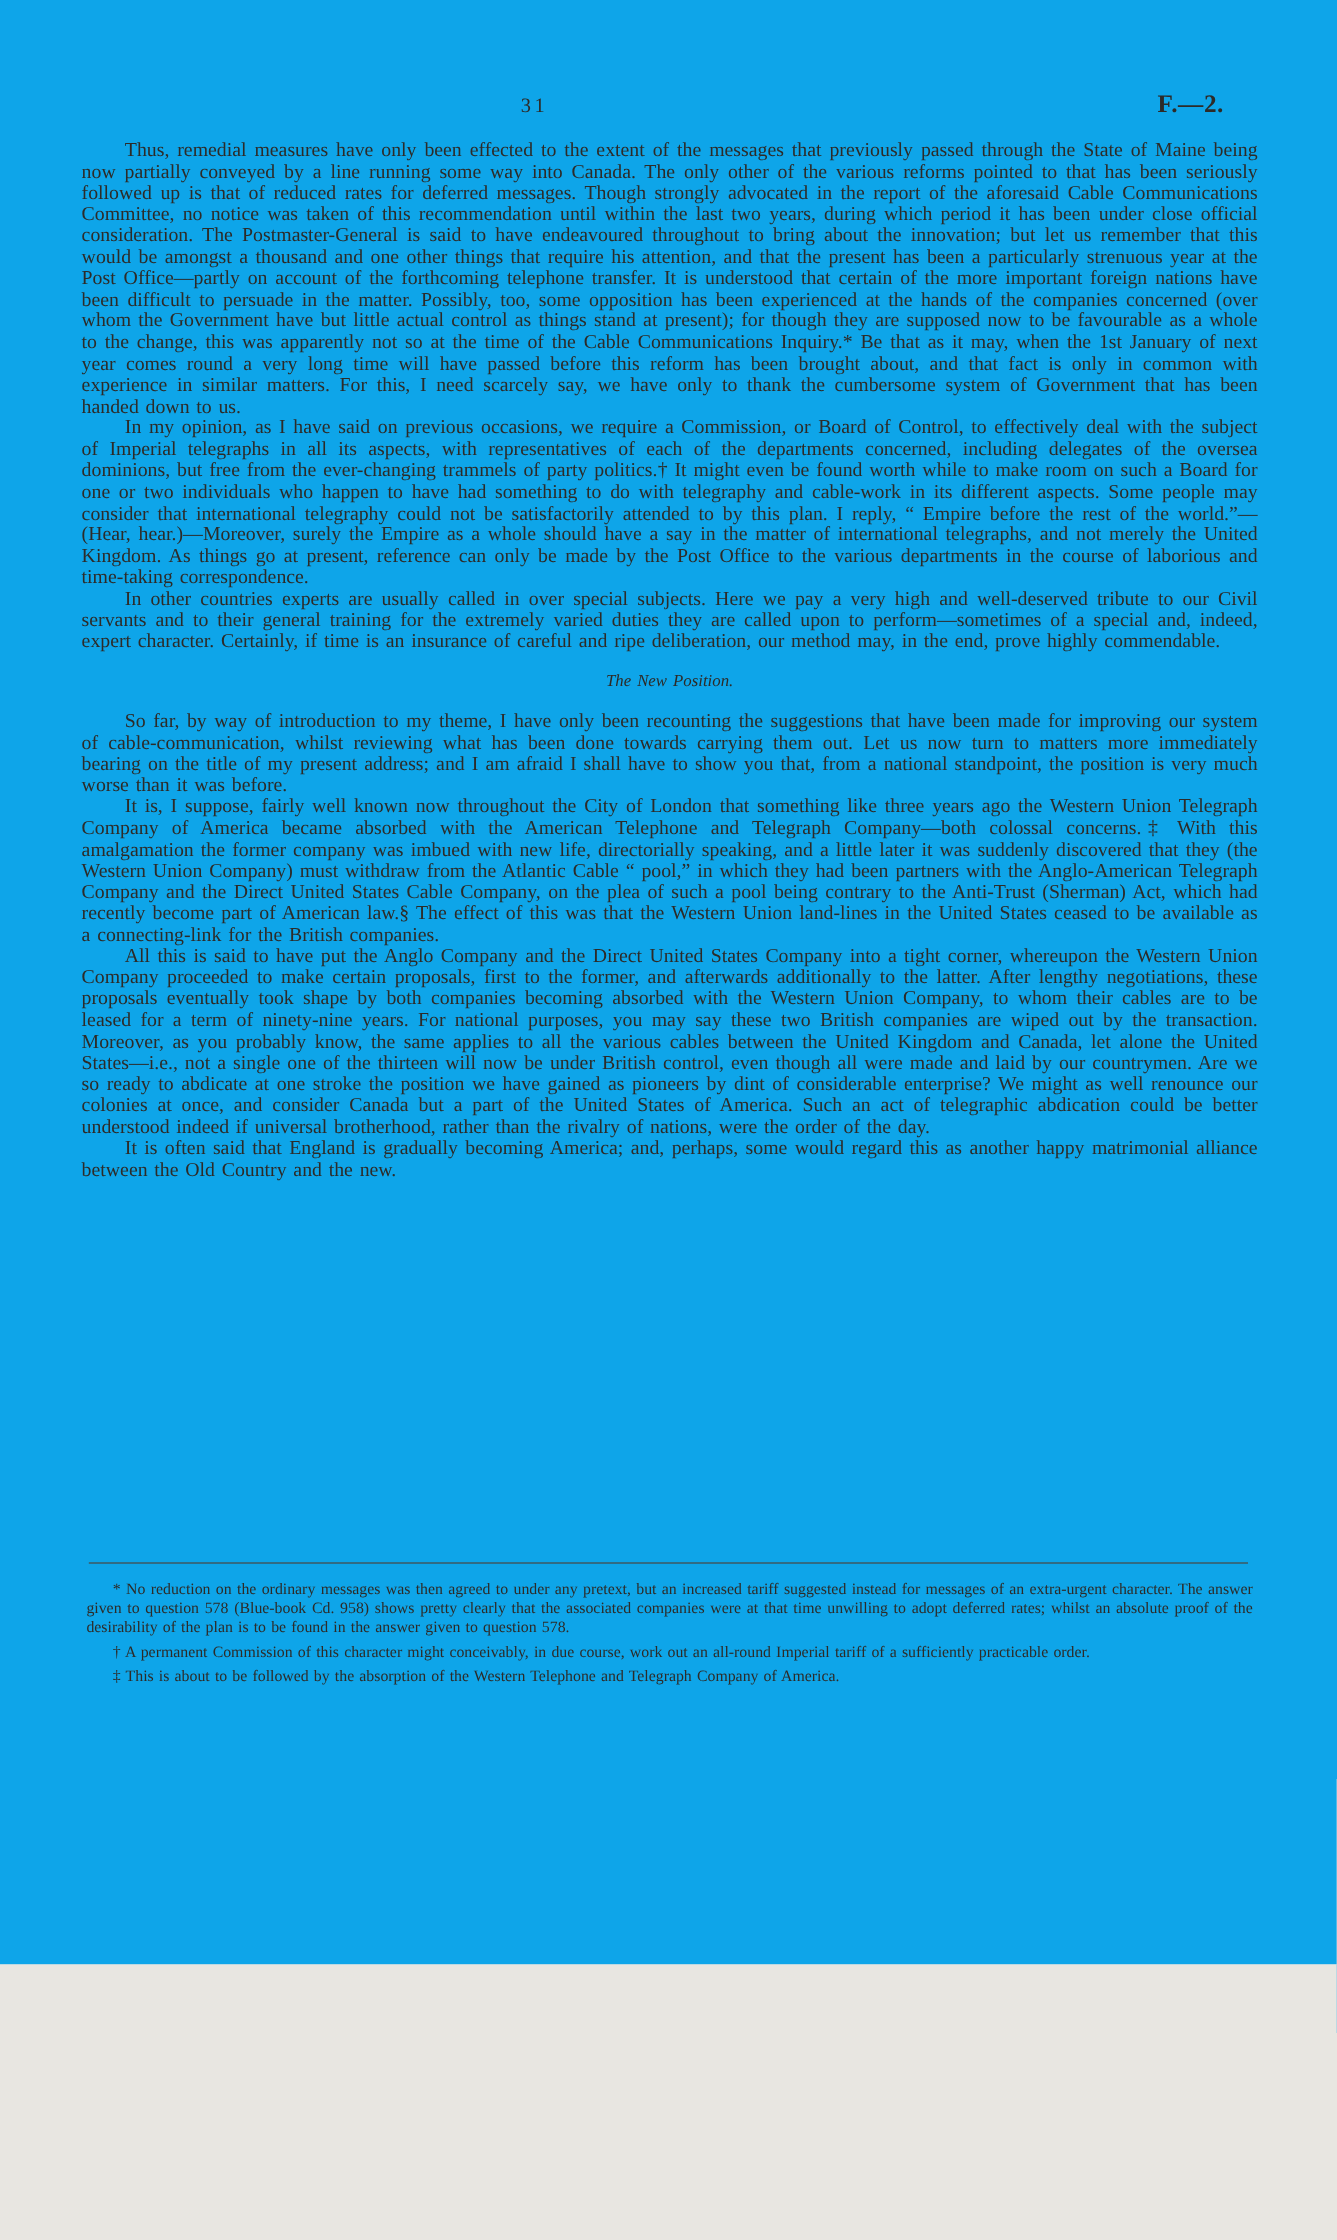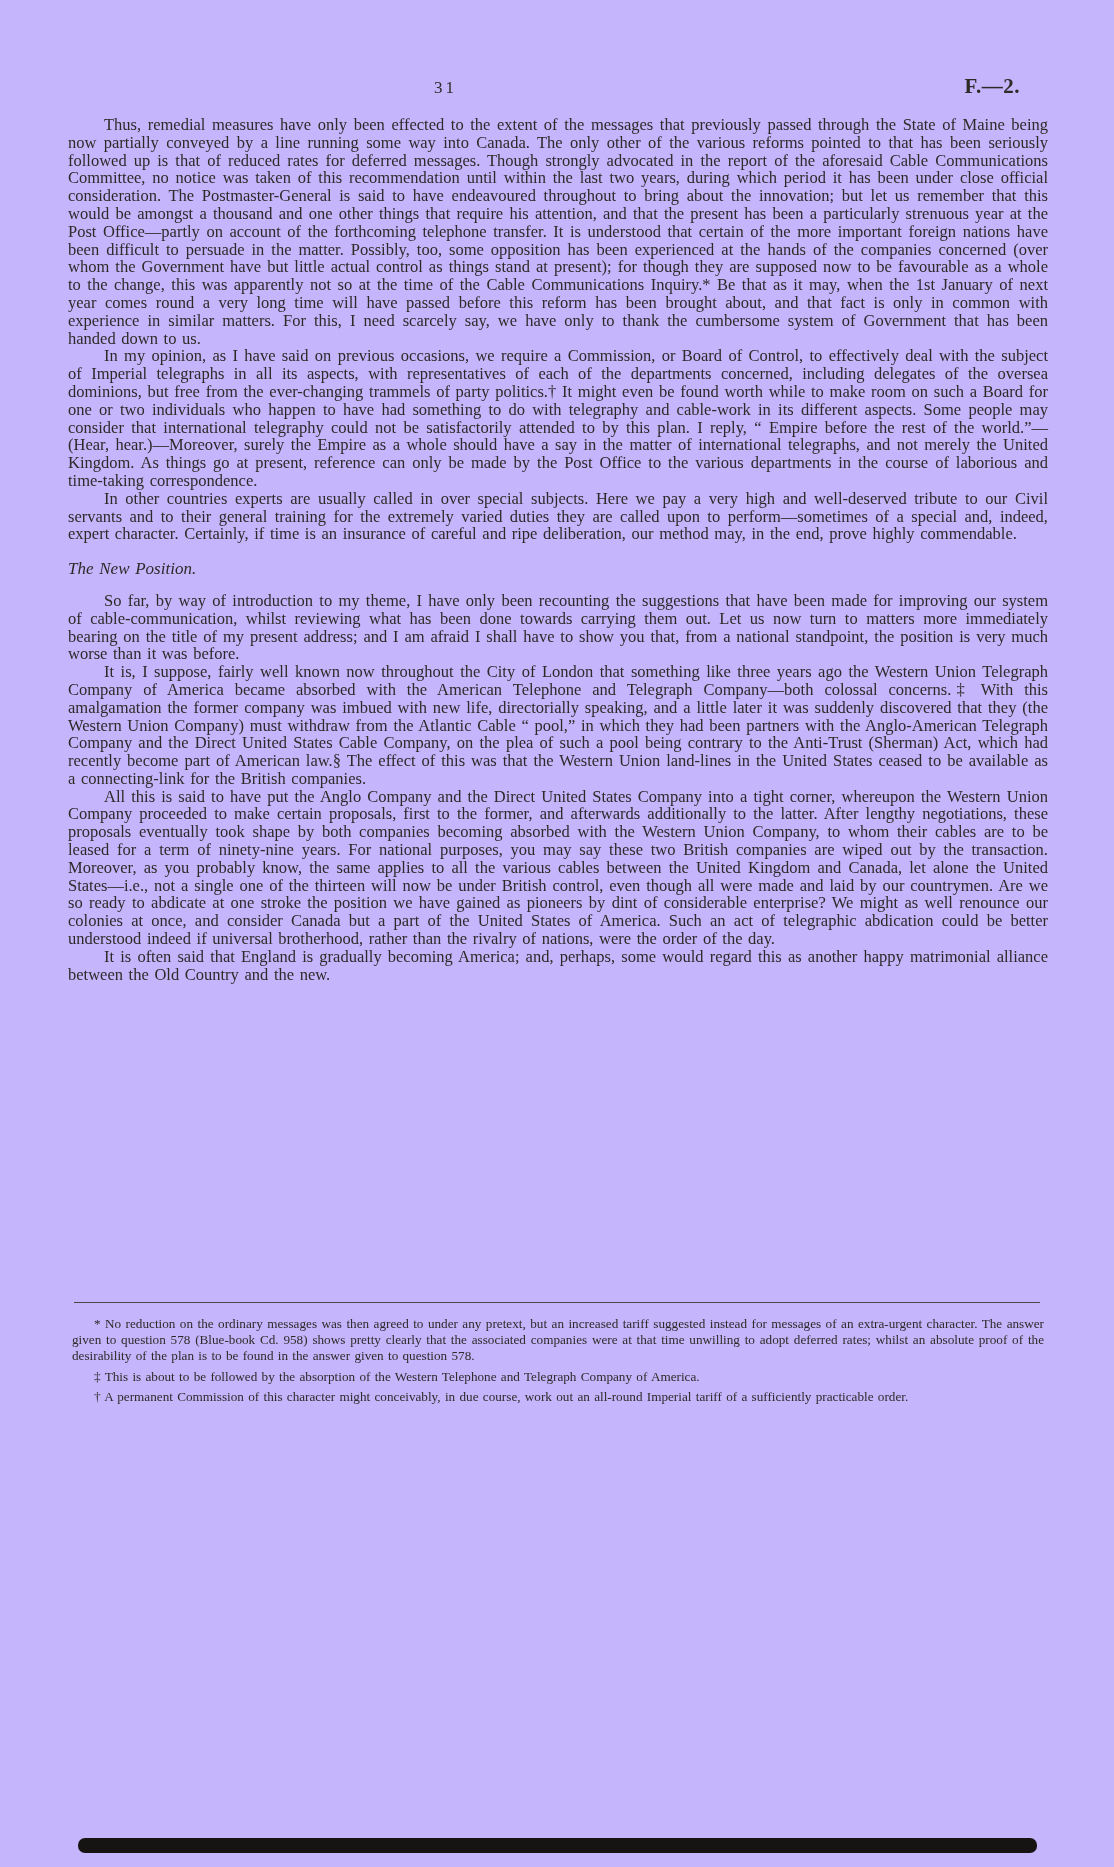--- a/index.html
+++ b/index.html
@@ -3,23 +3,23 @@
 <meta charset="utf-8">
 <style>
   html, body {
     margin: 0;
     padding: 0;
     background: #e8e6e1;
   }
   .page {
     position: relative;
     width: 1114px;
-    height: 1867px;
+    height: 1637px;
     margin: 0 auto;
-    background: #c4b5fd;
+    background: #0ea5e9;
     font-family: "Liberation Serif", serif;
     color: #2d2b28;
     overflow: hidden;
   }
   .page-header {
     position: absolute;
     top: 74px;
     left: 68px;
     width: 980px;
     height: 26px;
@@ -48,24 +48,24 @@
     line-height: 17.8px;
     text-align: justify;
     word-spacing: 1.5px;
   }
   .para {
     margin: 0;
     text-indent: 36px;
   }
   .section-heading {
     margin: 17px 0 14px 0;
-    text-align: left;
+    text-align: center;
     font-style: italic;
     font-weight: normal;
-    font-size: 17px;
+    font-size: 14px;
     text-indent: 0;
   }
   .footnote-rule {
     position: absolute;
     top: 1302px;
     left: 74px;
     width: 966px;
     border: none;
     border-top: 1.5px solid #4a4843;
     margin: 0;
@@ -114,19 +114,19 @@
     <p class="para">So far, by way of introduction to my theme, I have only been recounting the suggestions that have been made for improving our system of cable-communication, whilst reviewing what has been done towards carrying them out.  Let us now turn to matters more immediately bearing on the title of my present address; and I am afraid I shall have to show you that, from a national standpoint, the position is very much worse than it was before.</p>
     <p class="para">It is, I suppose, fairly well known now throughout the City of London that something like three years ago the Western Union Telegraph Company of America became absorbed with the American Telephone and Telegraph Company—both colossal concerns.‡  With this amalgamation the former company was imbued with new life, directorially speaking, and a little later it was suddenly discovered that they (the Western Union Company) must withdraw from the Atlantic Cable “ pool,” in which they had been partners with the Anglo-American Telegraph Company and the Direct United States Cable Company, on the plea of such a pool being contrary to the Anti-Trust (Sherman) Act, which had recently become part of American law.§  The effect of this was that the Western Union land-lines in the United States ceased to be available as a connecting-link for the British companies.</p>
     <p class="para">All this is said to have put the Anglo Company and the Direct United States Company into a tight corner, whereupon the Western Union Company proceeded to make certain proposals, first to the former, and afterwards additionally to the latter.  After lengthy negotiations, these proposals eventually took shape by both companies becoming absorbed with the Western Union Company, to whom their cables are to be leased for a term of ninety-nine years.  For national purposes, you may say these two British companies are wiped out by the transaction.  Moreover, as you probably know, the same applies to all the various cables between the United Kingdom and Canada, let alone the United States—i.e., not a single one of the thirteen will now be under British control, even though all were made and laid by our countrymen.  Are we so ready to abdicate at one stroke the position we have gained as pioneers by dint of considerable enterprise?  We might as well renounce our colonies at once, and consider Canada but a part of the United States of America.  Such an act of telegraphic abdication could be better understood indeed if universal brotherhood, rather than the rivalry of nations, were the order of the day.</p>
     <p class="para">It is often said that England is gradually becoming America; and, perhaps, some would regard this as another happy matrimonial alliance between the Old Country and the new.</p>
   </main>
 
   <hr class="footnote-rule">
 
   <footer class="footnotes">
     <p class="footnote">* No reduction on the ordinary messages was then agreed to under any pretext, but an increased tariff suggested instead for messages of an extra-urgent character.  The answer given to question 578 (Blue-book Cd. 958) shows pretty clearly that the associated companies were at that time unwilling to adopt deferred rates; whilst an absolute proof of the desirability of the plan is to be found in the answer given to question 578.</p>
+    <p class="footnote">† A permanent Commission of this character might conceivably, in due course, work out an all-round Imperial tariff of a sufficiently practicable order.</p>
     <p class="footnote">‡ This is about to be followed by the absorption of the Western Telephone and Telegraph Company of America.</p>
-    <p class="footnote">† A permanent Commission of this character might conceivably, in due course, work out an all-round Imperial tariff of a sufficiently practicable order.</p>
   </footer>
 
   <div class="scan-bar"></div>
 
 </div>
 
 </body></html>

